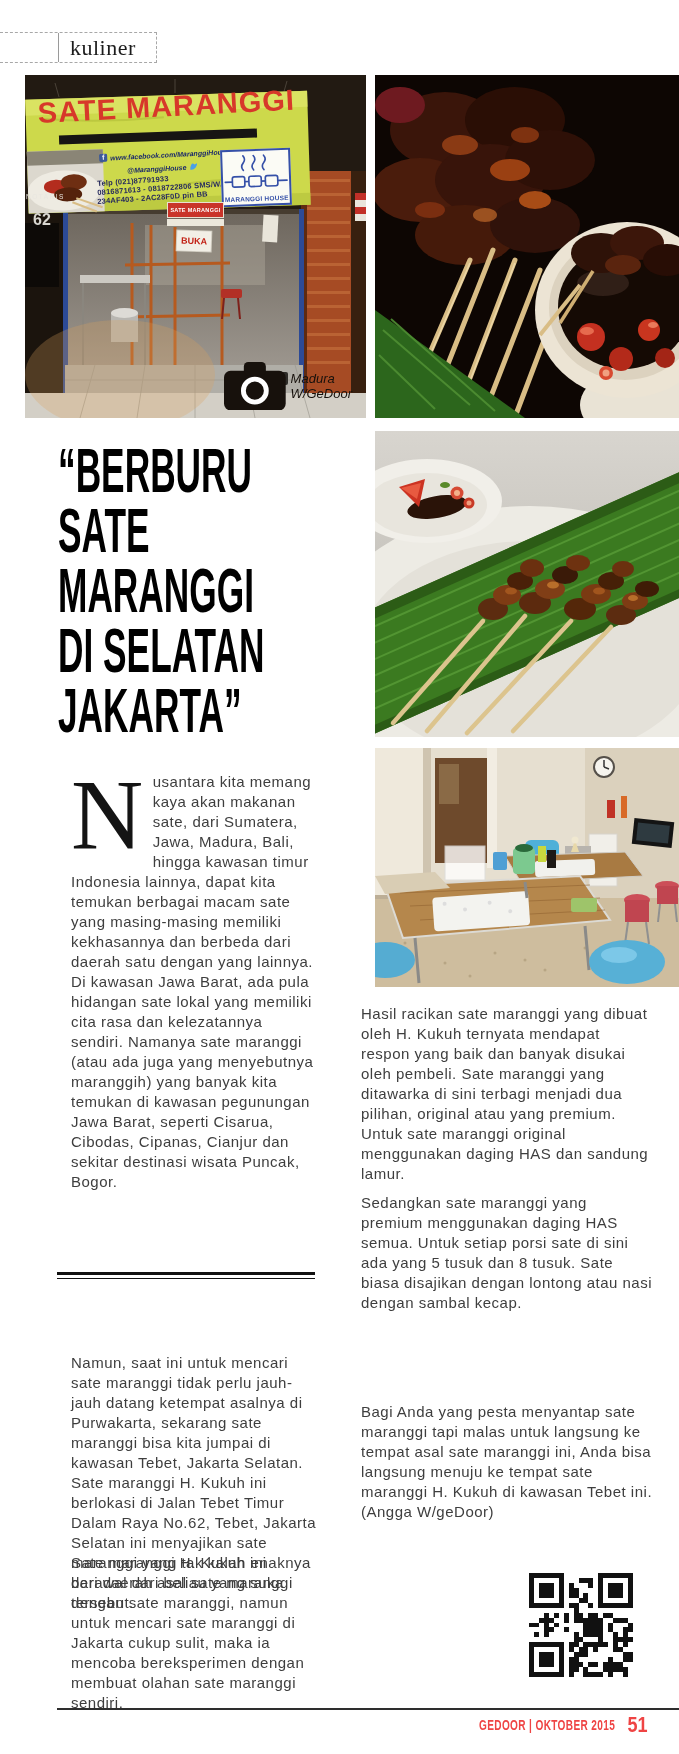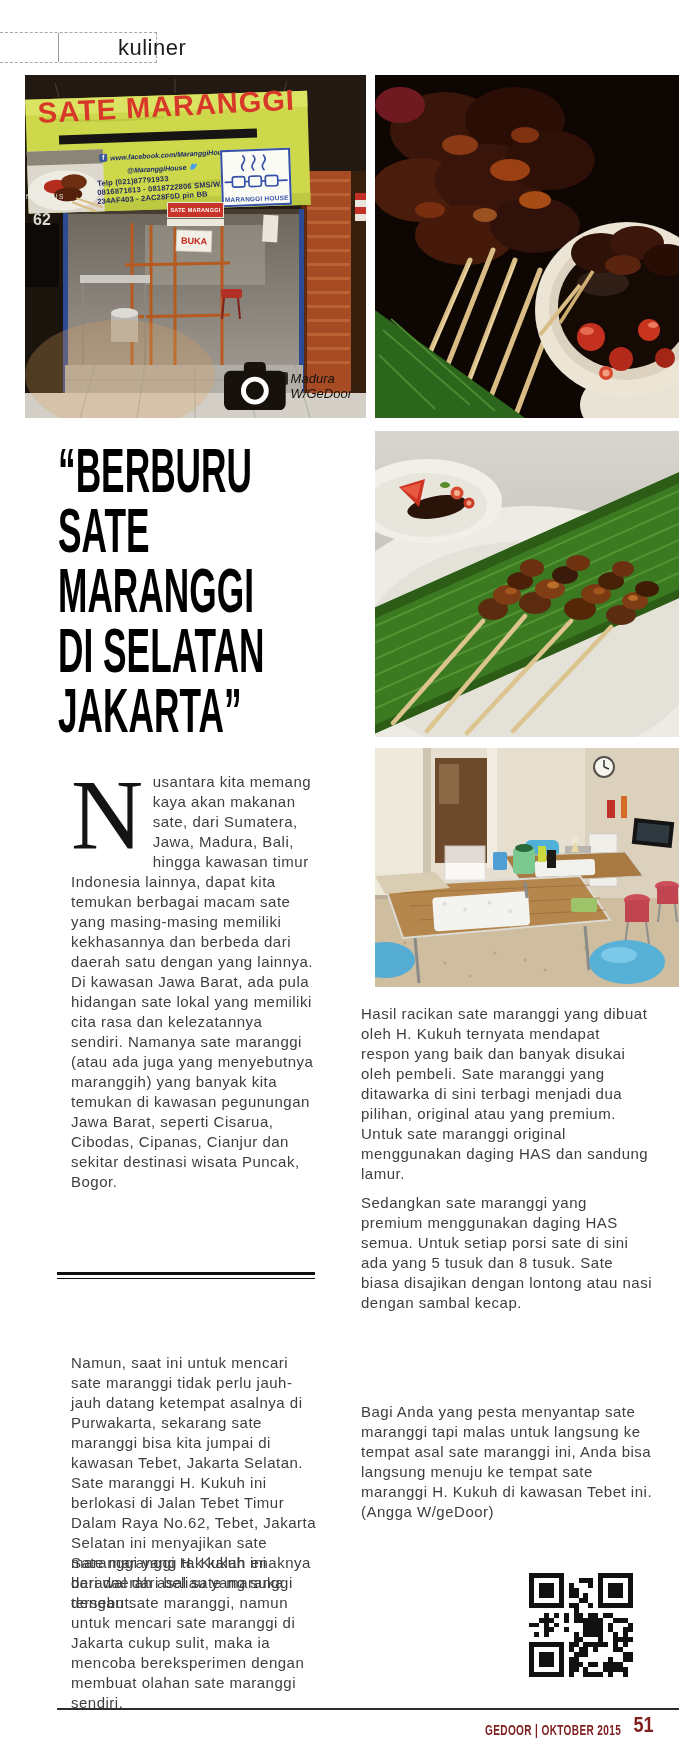--- a/index.html
+++ b/index.html
@@ -4,21 +4,21 @@
 <style>
   html,body{margin:0;padding:0;background:#fff;}
   .page{position:relative;width:679px;height:1754px;background:#ffffff;overflow:hidden;
         font-family:"Liberation Sans",sans-serif;}
 
   
   .section-tag{position:absolute;left:-5px;top:32px;width:162px;height:31px;
     border:1px dashed #a8a8a8;box-sizing:border-box;}
   .section-tag .vline{position:absolute;left:62px;top:0;bottom:0;width:1px;background:#9a9a9a;}
   .section-tag .label{position:absolute;left:74px;top:2px;
-    font-family:Liberation Sans, sans-serif;font-size:22px;color:#1c1c1c;letter-spacing:.5px;margin-left:48px;}
+    font-family:Liberation Serif, serif;font-size:22px;color:#1c1c1c;letter-spacing:.5px;}
 
   
   .photo{position:absolute;overflow:hidden;background:#ddd;}
   .photo svg{display:block;width:100%;height:100%;}
   #photo-storefront{left:25px;top:75px;width:341px;height:343px;}
   #photo-sate-dark{left:375px;top:75px;width:304px;height:343px;}
   #photo-sate-leaf{left:375px;top:431px;width:304px;height:306px;}
   #photo-interior{left:375px;top:748px;width:304px;height:239px;}
 
   .overlay{position:absolute;white-space:nowrap;}
@@ -71,21 +71,21 @@
   #p-right3{top:1402px;}
   .dropcap{float:left;font-family:"Liberation Serif",serif;font-size:100px;line-height:80px;
     color:#141414;margin:3px 9px 0 0;}
   .divider{position:absolute;left:57px;top:1272px;width:258px;height:3px;
     border-top:3px solid #111;border-bottom:1px solid #111;}
 
   
   .qr{position:absolute;left:529px;top:1573px;width:104px;height:104px;}
   .qr svg{width:100%;height:100%;display:block;}
   .footer-rule{position:absolute;left:57px;top:1708px;width:622px;height:2px;background:#2e2e2e;}
-  .footer{position:absolute;top:1712px;right:26px;display:flex;align-items:flex-end;gap:7px;color:#7f1d1d;}
+  .footer{position:absolute;top:1712px;right:32px;display:flex;align-items:center;gap:7px;color:#ef4444;}
   .footer-mag{font-size:14px;font-weight:700;transform:scaleX(0.72);transform-origin:right center;
     white-space:nowrap;letter-spacing:.5px;}
   .footer-page{font-size:22px;font-weight:700;transform:scaleX(0.82);transform-origin:right center;}
 </style>
 </head>
 <body>
 
 <div class="page">
 
   <div class="section-tag">

